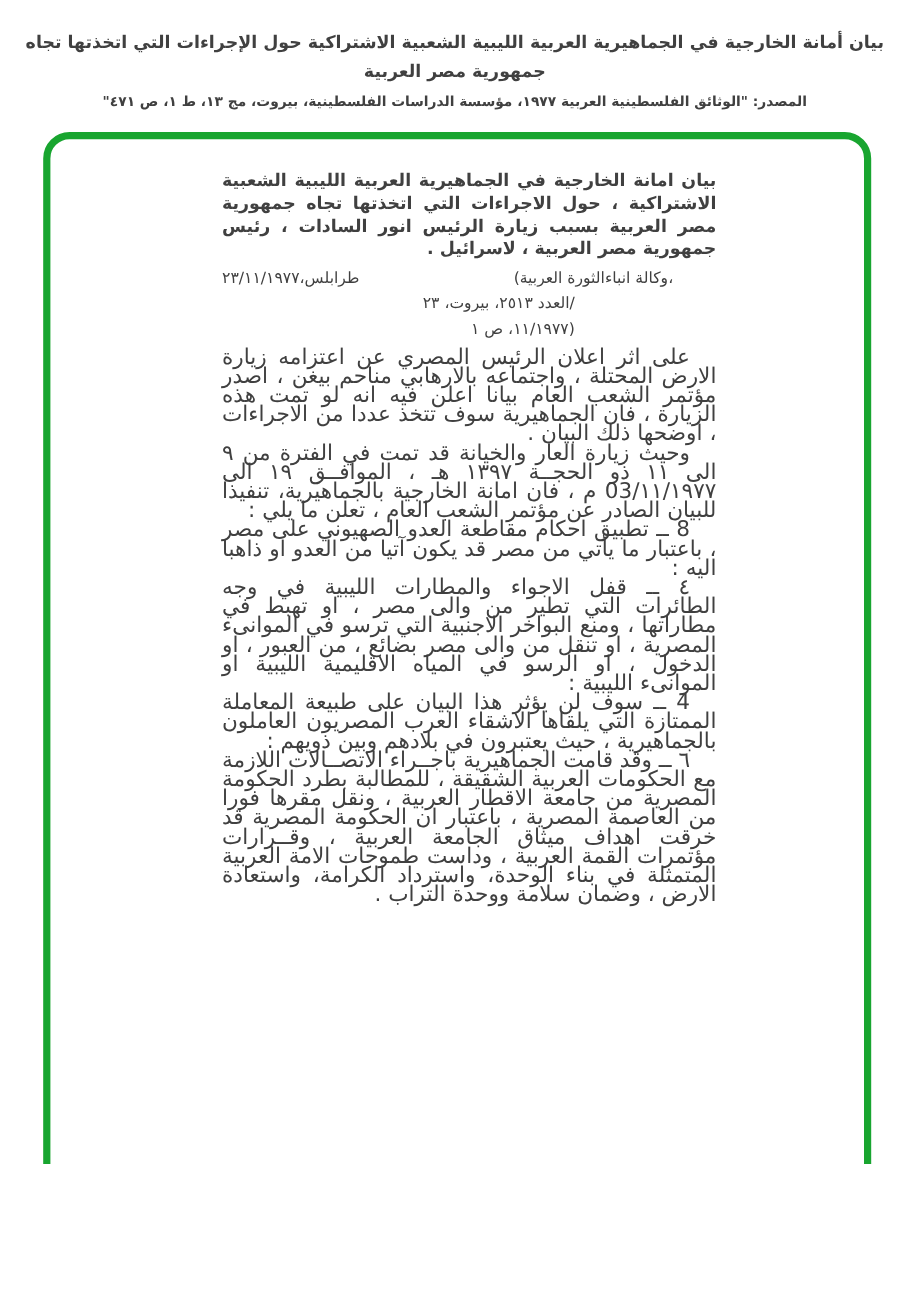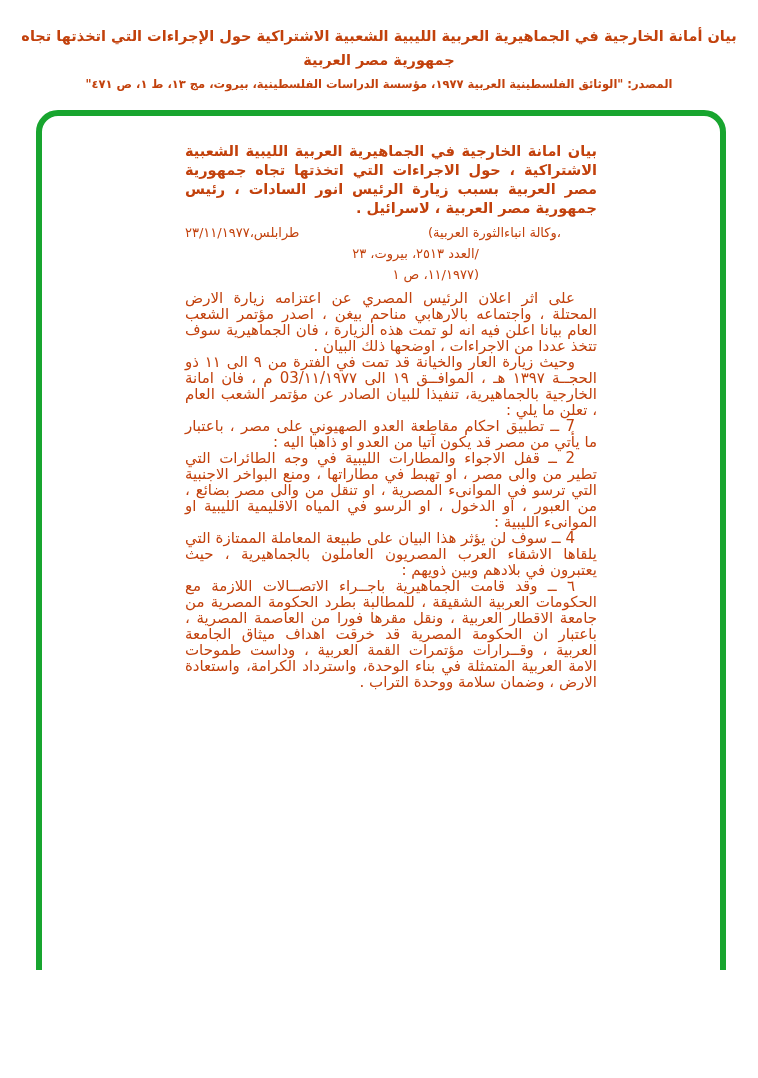--- a/index.html
+++ b/index.html
@@ -1,30 +1,30 @@
 <!DOCTYPE html>
 <html><head>
 <meta charset="utf-8">
 <style>
   html,body{margin:0;padding:0;background:#ffffff;}
   .page{position:relative;width:758px;height:970px;background:#ffffff;overflow:hidden;
-        font-family:"DejaVu Sans",sans-serif;color:#c2410c;}
+        font-family:"DejaVu Sans",sans-serif;color:#404040;}
   .hdr{position:absolute;top:24px;left:0;width:758px;text-align:center;direction:rtl;}
   .hdr1{font-size:14.5px;font-weight:700;line-height:24px;padding:0 14px;letter-spacing:0px;}
   .hdr2{font-size:11.5px;font-weight:700;line-height:20px;margin-top:2px;}
   .frame{position:absolute;left:36px;top:110px;width:678px;height:906px;
          border:6px solid #18a52f;border-radius:22px;background:#ffffff;}
   .col{position:absolute;left:143px;top:26px;width:412px;}
   .doc-title{direction:rtl;text-align:justify;font-weight:700;font-size:14.5px;line-height:19px;}
   .cite{margin-top:4px;font-size:13px;line-height:21px;}
   .cite-row1{direction:ltr;display:flex;justify-content:space-between;align-items:flex-start;}
   .src1{padding-right:36px;}
   .src2,.src3{direction:ltr;text-align:right;margin-right:118px;}
   .bodytext{direction:rtl;margin-top:5px;}
-  .bodytext p{margin:0;text-indent:22px;text-align:justify;font-size:15px;line-height:16px;}
+  .bodytext p{margin:0;text-indent:22px;text-align:justify;font-size:18px;line-height:16px;}
 </style>
 </head>
 <body>
 
 <div class="page">
 
   <div class="hdr">
     <div class="hdr1">بيان أمانة الخارجية في الجماهيرية العربية الليبية الشعبية الاشتراكية حول الإجراءات التي اتخذتها تجاه جمهورية مصر العربية</div>
     <div class="hdr2">المصدر:  "الوثائق الفلسطينية العربية ١٩٧٧، مؤسسة الدراسات الفلسطينية، بيروت، مج ١٣، ط ١، ص ٤٧١"</div>
   </div>
@@ -39,22 +39,22 @@
           <span class="dateline">طرابلس،٢٣/١١/١٩٧٧</span>
           <span class="src1">(وكالة انباءالثورة العربية،</span>
         </div>
         <div class="src2">العدد ٢٥١٣، بيروت، ٢٣/</div>
         <div class="src3">١١/١٩٧٧، ص ١)</div>
       </div>
 
       <div class="bodytext">
         <p>على اثر اعلان الرئيس المصري عن اعتزامه زيارة الارض المحتلة ، واجتماعه بالارهابي مناحم بيغن ، اصدر مؤتمر الشعب العام بيانا اعلن فيه انه لو تمت هذه الزيارة ، فان الجماهيرية سوف تتخذ عددا من الاجراءات ، اوضحها ذلك البيان .</p>
         <p>وحيث زيارة العار والخيانة قد تمت في الفترة من ٩ الى ١١ ذو الحجــة ١٣٩٧ هـ ، الموافــق ١٩ الى 03/١١/١٩٧٧ م ، فان امانة الخارجية بالجماهيرية، تنفيذا للبيان الصادر عن مؤتمر الشعب العام ، تعلن ما يلي :</p>
-        <p>7 ــ تطبيق احكام مقاطعة العدو الصهيوني على مصر ، باعتبار ما يأتي من مصر قد يكون آتيا من العدو او ذاهبا اليه :</p>
-        <p>2 ــ قفل الاجواء والمطارات الليبية في وجه الطائرات التي تطير من والى مصر ، او تهبط في مطاراتها ، ومنع البواخر الاجنبية التي ترسو في الموانىء المصرية ، او تنقل من والى مصر بضائع ، من العبور ، او الدخول ، او الرسو في المياه الاقليمية الليبية او الموانىء الليبية :</p>
+        <p>8 ــ تطبيق احكام مقاطعة العدو الصهيوني على مصر ، باعتبار ما يأتي من مصر قد يكون آتيا من العدو او ذاهبا اليه :</p>
+        <p>٤ ــ قفل الاجواء والمطارات الليبية في وجه الطائرات التي تطير من والى مصر ، او تهبط في مطاراتها ، ومنع البواخر الاجنبية التي ترسو في الموانىء المصرية ، او تنقل من والى مصر بضائع ، من العبور ، او الدخول ، او الرسو في المياه الاقليمية الليبية او الموانىء الليبية :</p>
         <p>4 ــ سوف لن يؤثر هذا البيان على طبيعة المعاملة الممتازة التي يلقاها الاشقاء العرب المصريون العاملون بالجماهيرية ، حيث يعتبرون في بلادهم وبين ذويهم :</p>
         <p>٦ ــ وقد قامت الجماهيرية باجــراء الاتصــالات اللازمة مع الحكومات العربية الشقيقة ، للمطالبة بطرد الحكومة المصرية من جامعة الاقطار العربية ، ونقل مقرها فورا من العاصمة المصرية ، باعتبار ان الحكومة المصرية قد خرقت اهداف ميثاق الجامعة العربية ، وقــرارات مؤتمرات القمة العربية ، وداست طموحات الامة العربية المتمثلة في بناء الوحدة، واسترداد الكرامة، واستعادة الارض ، وضمان سلامة ووحدة التراب .</p>
       </div>
 
     </div>
   </div>
 
 </div>
 
 </body></html>

